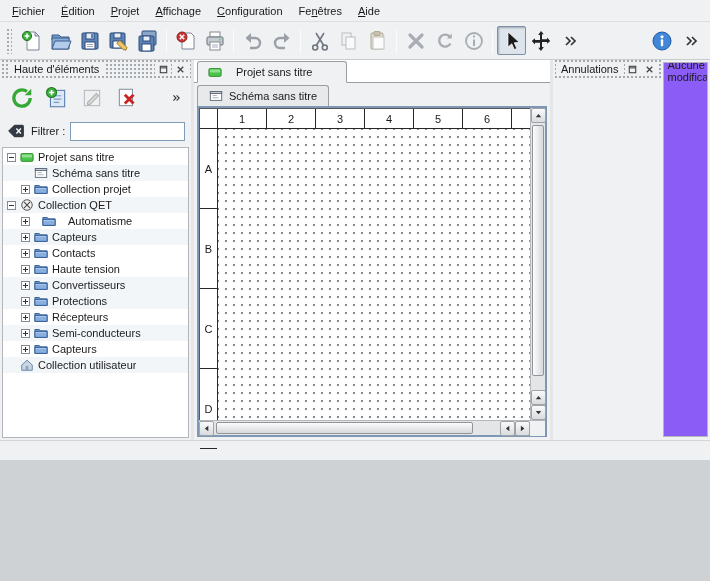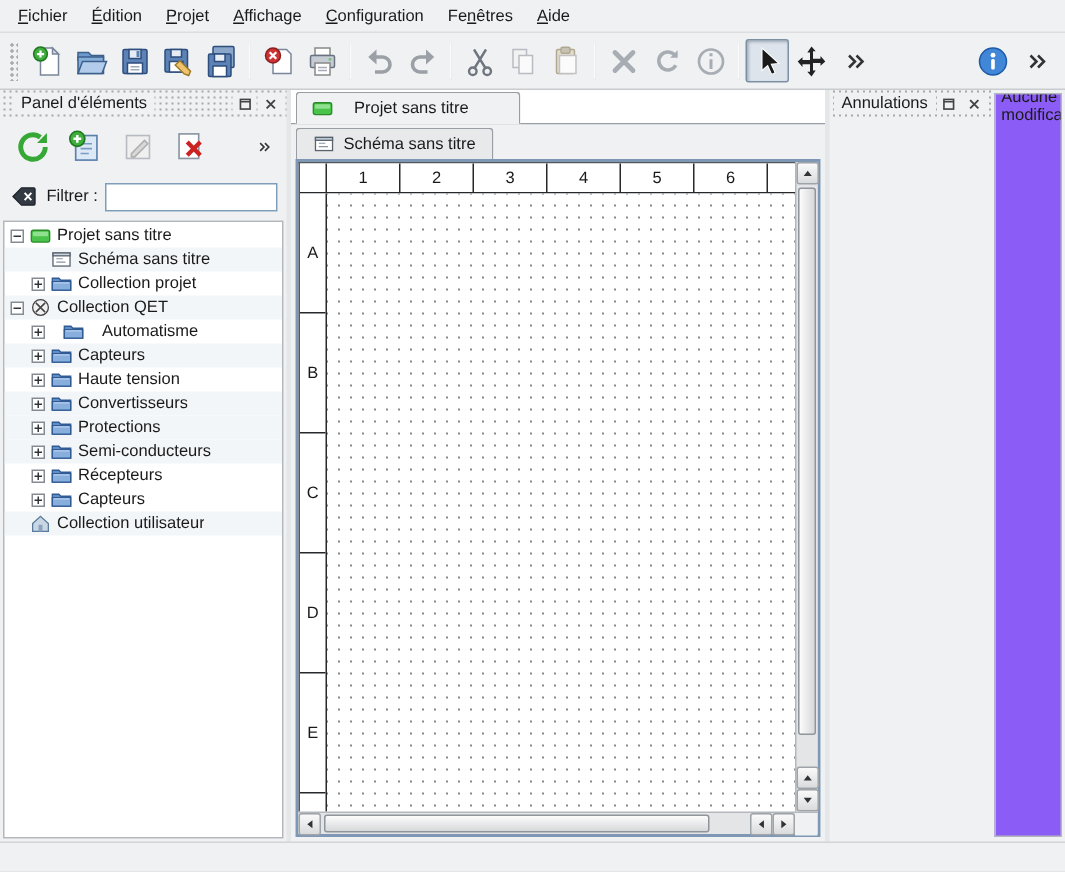--- a/index.html
+++ b/index.html
@@ -1,19 +1,19 @@
 <!DOCTYPE html>
 <html style="--bg: #eff1f2; --accent: #7d97b4;"><head>
 <meta charset="utf-8">
 <style>
 :root{ --bg:#eff1f2; --accent:#7d97b4; }
 *{box-sizing:border-box}
 html,body{margin:0;padding:0}
 body{font-family:"Liberation Sans",sans-serif;font-size:11px;color:#1a1a1a;background:#cfd2d4}
-#app{width:710px;height:581px;background:var(--bg);display:flex;flex-direction:column;overflow:hidden}
+#app{width:710px;height:460px;background:var(--bg);display:flex;flex-direction:column;overflow:hidden}
 
 
 #menubar{display:flex;align-items:center;height:22px;padding:0 4px;border-bottom:1px solid #dcdee0;flex:0 0 auto}
 .menu-item{padding:3px 8px;cursor:default;white-space:nowrap}
 .menu-item u{text-decoration:underline}
 
 
 #toolbar{display:flex;align-items:center;height:38px;padding:0 5px;border-bottom:1px solid #c9ccce;flex:0 0 auto}
 .grip{width:6px;height:26px;margin:0 5px 0 1px;background-image:radial-gradient(#a6abb0 1px,transparent 1.2px);background-size:4px 4px}
 .tb-groups{display:flex;align-items:center}
@@ -293,21 +293,21 @@
           </span>
         </div>
       </div>
   </div>
 
   <div id="main">
 
     <div id="left-dock">
       <div class="dock-header">
         <div class="dock-spacer fixed"></div>
-        <span class="dock-title">Panel d'éléments</span>
+        <span class="dock-title">Haute d'éléments</span>
         <div class="dock-spacer"></div>
         <div class="dock-btn">
             <span class="icon icon-12">
               <svg viewBox="0 0 12 12">
                 <rect x="2.5" y="2.5" width="7" height="7" fill="none" stroke="#444" stroke-width="1.2"></rect>
                 <path d="M2.5 4.2h7" stroke="#444" stroke-width="1.2"></path>
               </svg>
             </span>
           </div>
         <div class="dock-btn">
@@ -440,20 +440,31 @@
           </div>
           <div class="tree-row" style="padding-left: 18px;">
             <span class="exp plus"></span>
             <span class="icon icon-14">
               <svg viewBox="0 0 16 16">
                 <path d="M1 4h5l1.5 1.5H15V13H1z" fill="#5f8fc9" stroke="#2f5a94"></path>
                 <path d="M1 6.5h14V13H1z" fill="#88aede" stroke="#2f5a94"></path>
                 <path d="M2 7.5h12" stroke="#b8d0ee"></path>
               </svg>
             </span>
+            <span class="tree-label">Contacts</span>
+          </div>
+          <div class="tree-row" style="padding-left: 18px;">
+            <span class="exp plus"></span>
+            <span class="icon icon-14">
+              <svg viewBox="0 0 16 16">
+                <path d="M1 4h5l1.5 1.5H15V13H1z" fill="#5f8fc9" stroke="#2f5a94"></path>
+                <path d="M1 6.5h14V13H1z" fill="#88aede" stroke="#2f5a94"></path>
+                <path d="M2 7.5h12" stroke="#b8d0ee"></path>
+              </svg>
+            </span>
             <span class="tree-label">Haute tension</span>
           </div>
           <div class="tree-row alt" style="padding-left: 18px;">
             <span class="exp plus"></span>
             <span class="icon icon-14">
               <svg viewBox="0 0 16 16">
                 <path d="M1 4h5l1.5 1.5H15V13H1z" fill="#5f8fc9" stroke="#2f5a94"></path>
                 <path d="M1 6.5h14V13H1z" fill="#88aede" stroke="#2f5a94"></path>
                 <path d="M2 7.5h12" stroke="#b8d0ee"></path>
               </svg>
@@ -464,41 +475,41 @@
             <span class="exp plus"></span>
             <span class="icon icon-14">
               <svg viewBox="0 0 16 16">
                 <path d="M1 4h5l1.5 1.5H15V13H1z" fill="#5f8fc9" stroke="#2f5a94"></path>
                 <path d="M1 6.5h14V13H1z" fill="#88aede" stroke="#2f5a94"></path>
                 <path d="M2 7.5h12" stroke="#b8d0ee"></path>
               </svg>
             </span>
             <span class="tree-label">Protections</span>
           </div>
+          <div class="tree-row" style="padding-left: 18px;">
+            <span class="exp plus"></span>
+            <span class="icon icon-14">
+              <svg viewBox="0 0 16 16">
+                <path d="M1 4h5l1.5 1.5H15V13H1z" fill="#5f8fc9" stroke="#2f5a94"></path>
+                <path d="M1 6.5h14V13H1z" fill="#88aede" stroke="#2f5a94"></path>
+                <path d="M2 7.5h12" stroke="#b8d0ee"></path>
+              </svg>
+            </span>
+            <span class="tree-label">Récepteurs</span>
+          </div>
           <div class="tree-row alt" style="padding-left: 18px;">
             <span class="exp plus"></span>
             <span class="icon icon-14">
               <svg viewBox="0 0 16 16">
                 <path d="M1 4h5l1.5 1.5H15V13H1z" fill="#5f8fc9" stroke="#2f5a94"></path>
                 <path d="M1 6.5h14V13H1z" fill="#88aede" stroke="#2f5a94"></path>
                 <path d="M2 7.5h12" stroke="#b8d0ee"></path>
               </svg>
             </span>
             <span class="tree-label">Semi-conducteurs</span>
-          </div>
-          <div class="tree-row" style="padding-left: 18px;">
-            <span class="exp plus"></span>
-            <span class="icon icon-14">
-              <svg viewBox="0 0 16 16">
-                <path d="M1 4h5l1.5 1.5H15V13H1z" fill="#5f8fc9" stroke="#2f5a94"></path>
-                <path d="M1 6.5h14V13H1z" fill="#88aede" stroke="#2f5a94"></path>
-                <path d="M2 7.5h12" stroke="#b8d0ee"></path>
-              </svg>
-            </span>
-            <span class="tree-label">Récepteurs</span>
           </div>
           <div class="tree-row" style="padding-left: 18px;">
             <span class="exp plus"></span>
             <span class="icon icon-14">
               <svg viewBox="0 0 16 16">
                 <path d="M1 4h5l1.5 1.5H15V13H1z" fill="#5f8fc9" stroke="#2f5a94"></path>
                 <path d="M1 6.5h14V13H1z" fill="#88aede" stroke="#2f5a94"></path>
                 <path d="M2 7.5h12" stroke="#b8d0ee"></path>
               </svg>
             </span>

